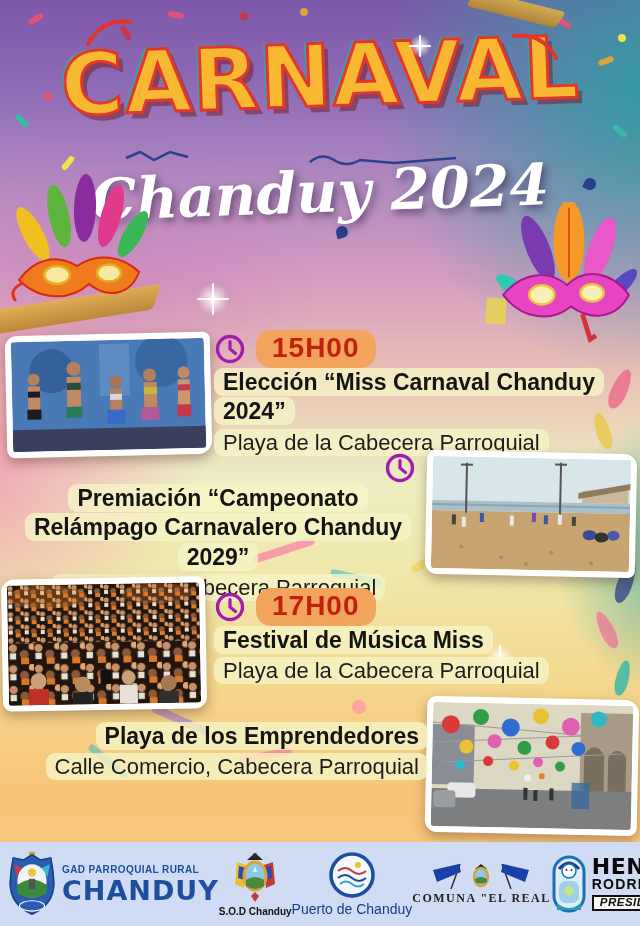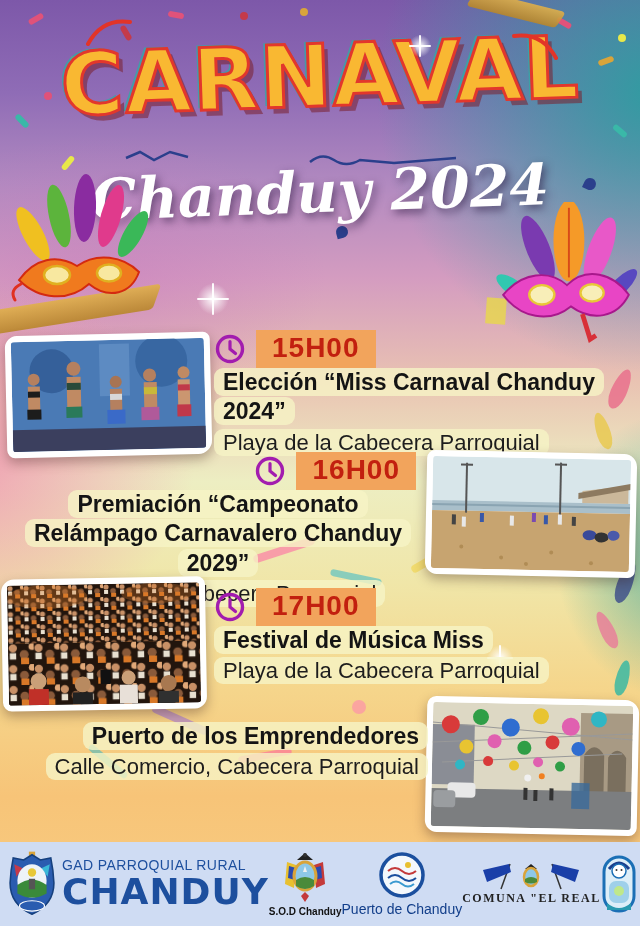--- a/index.html
+++ b/index.html
@@ -45,40 +45,40 @@
   .sparkle::before,.sparkle::after{content:"";position:absolute;background:rgba(255,255,255,.95);border-radius:2px;}
   .sparkle::before{left:50%;top:4%;width:2px;height:92%;transform:translateX(-50%);}
   .sparkle::after{top:50%;left:4%;height:2px;width:92%;transform:translateY(-50%);}
   .ribbon{position:absolute;background:linear-gradient(180deg,#e0b04a,#b8862a);opacity:.9;}
   .stroke{position:absolute;border-radius:6px;opacity:.55;}
   .leaf{position:absolute;border-radius:50% 50% 50% 50%/60% 60% 40% 40%;opacity:.8;}
   
   .event{position:absolute;}
   .time-row{display:flex;align-items:center;gap:10px;}
   .time-pill{
-    background:#f2a45c;border-radius:0;padding:2px 16px 4px;
+    background:#f2a45c;border-radius:15px;padding:2px 16px 4px;
     font-size:28px;font-weight:bold;color:#c2200f;letter-spacing:1px;
   }
   .ev-title{
     font-size:23px;font-weight:bold;color:#141414;line-height:1.28;margin-top:0;
   }
   .ev-loc{font-size:22px;font-weight:normal;color:#1d1d1d;line-height:1.3;margin-top:2px;}
   .hl{background:rgba(246,244,198,.8);border-radius:9px;padding:1px 9px;
       -webkit-box-decoration-break:clone;box-decoration-break:clone;}
   .photo{position:absolute;background:#fff;padding:6px;box-shadow:0 5px 12px rgba(60,30,30,.35);}
   .photo svg{display:block;border-radius:3px;}
   
   .footer{
     position:absolute;left:0;bottom:0;width:640px;height:84px;background:#cfdcf3;
     display:flex;align-items:center;justify-content:space-between;padding:0 8px;
   }
   .flogo{display:flex;align-items:center;gap:6px;}
   .gad-text{display:flex;flex-direction:column;line-height:1;}
-  .gad-l1{font-size:14px;font-weight:normal;color:#1d4f9e;letter-spacing:.4px;}
-  .gad-l2{font-size:36px;font-weight:bold;color:#1d4f9e;letter-spacing:1px;margin-top:2px;
+  .gad-l1{font-size:10px;font-weight:bold;color:#1d4f9e;letter-spacing:.4px;}
+  .gad-l2{font-size:27px;font-weight:bold;color:#1d4f9e;letter-spacing:1px;margin-top:2px;
           font-family:"DejaVu Sans",sans-serif;}
   .logo-col{display:flex;flex-direction:column;align-items:center;gap:2px;text-align:center;}
   .small-label{font-size:10px;font-weight:bold;color:#111;white-space:nowrap;}
   .puerto-label{font-size:14px;font-weight:normal;color:#123e8a;white-space:nowrap;}
   .comuna{display:flex;flex-direction:column;align-items:center;gap:1px;}
   .comuna-flags{display:flex;align-items:center;gap:8px;}
   .comuna-label{font-family:"Liberation Serif",serif;font-weight:bold;font-size:12px;
                 letter-spacing:1.5px;color:#222;white-space:nowrap;}
   .prez{display:flex;align-items:center;gap:5px;}
   .prez-text{display:flex;flex-direction:column;line-height:.95;}
@@ -267,21 +267,20 @@
         <ellipse cx="182" cy="76" rx="6" ry="5" fill="#4a5aaa"></ellipse>
       </g>
     </svg>
   </div>
   <div class="event" style="left:8px;top:452px;width:420px;text-align:center;">
     <div class="time-row" style="justify-content:flex-end;padding-right:12px;">
       <svg width="32" height="32" viewBox="0 0 32 32">
         <circle cx="16" cy="16" r="12.5" fill="none" stroke="#a21caf" stroke-width="3.4"></circle>
         <path d="M16,16 L16,8.5 M16,16 L21.5,20.5" fill="none" stroke="#a21caf" stroke-width="3.2" stroke-linecap="round"></path>
       </svg>
-      <span class="time-pill">16H00</span>
     </div>
     <div class="ev-title"><span class="hl">Premiación “Campeonato Relámpago Carnavalero Chanduy 2029”</span></div>
     <div class="ev-loc"><span class="hl">Playa de la Cabecera Parroquial</span></div>
   </div>
 
   <div class="photo" style="left:2px;top:578px;transform:rotate(-1deg);border-radius:13px 8px 12px 9px;">
     <svg width="192" height="120" viewBox="0 0 192 120">
       <defs>
         <pattern id="crowdDots" width="16" height="13" patternUnits="userSpaceOnUse">
           <rect width="16" height="13" fill="#22150d"></rect>
@@ -360,21 +359,21 @@
       <rect x="2" y="88" width="22" height="17" rx="4" fill="#9a9da0"></rect>
       <g fill="#333">
           <rect x="92" y="84" width="4" height="12"></rect>
           <rect x="102" y="86" width="4" height="11"></rect>
           <rect x="118" y="84" width="4" height="12"></rect>
         </g>
       <rect x="140" y="78" width="18" height="26" fill="#3a6a9a" opacity=".8"></rect>
     </svg>
   </div>
   <div class="event" style="left:4px;top:722px;width:424px;text-align:right;">
-    <div class="ev-title"><span class="hl">Puerto de los Emprendedores</span></div>
+    <div class="ev-title"><span class="hl">Playa de los Emprendedores</span></div>
     <div class="ev-loc"><span class="hl">Calle Comercio, Cabecera Parroquial</span></div>
   </div>
 
   <div class="footer">
 
     <div class="flogo">
       <svg width="48" height="66" viewBox="0 0 46 62">
         <rect x="20" y="0" width="6" height="9" fill="#d9a43a"></rect>
         <path d="M23,3 L31,8 L41,6 L43,18 L44,30 C44,47 34,55 23,60 C12,55 2,47 2,30 L3,18 L5,6 L15,8 Z" fill="#2a5cb0" stroke="#16407e" stroke-width="1.5"></path>
         <polygon points="6,12 14,16 8,24" fill="#c43a4a"></polygon>

